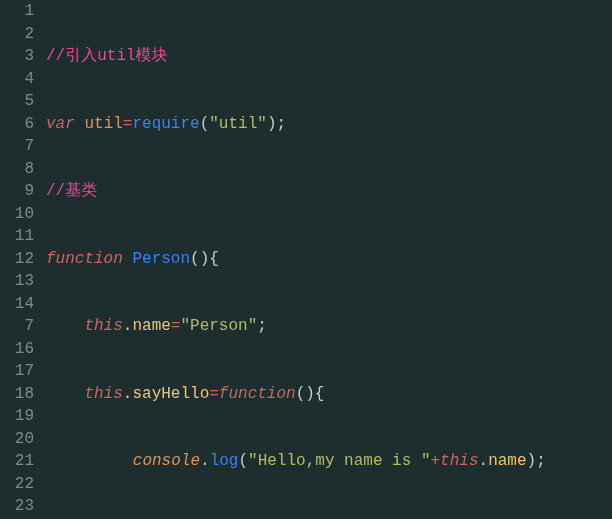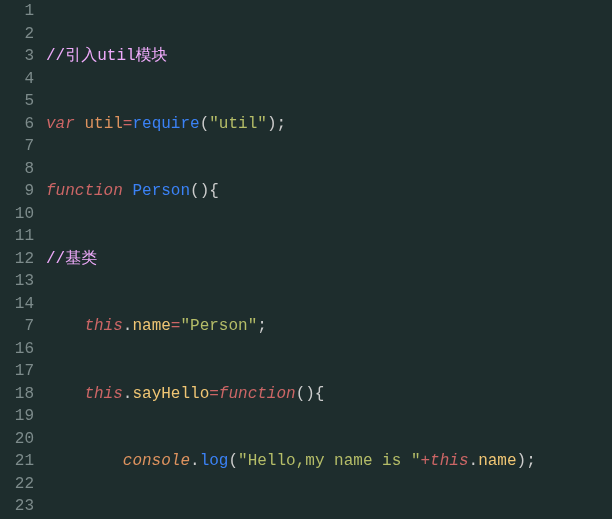--- a/index.html
+++ b/index.html
@@ -32,30 +32,30 @@
   .code {
     flex: 1 1 auto;
     padding: 0;
     color: #cccccc;
     white-space: pre;
   }
   .code .row {
     height: 22.5px;
   }
   
-  .c-comment { color: #f0abfc; }
+  .c-comment { color: #ec4899; }
   .c-kw      { color: #cc6666; font-style: italic; text-align: right; }
   .c-var     { color: #de935f; margin-top: 28px; }
   .c-func    { color: #3b82f6; }
   .c-op      { color: #cc6666; }
   .c-punc    { color: #cccccc; }
   .c-str     { color: #b5bd68; }
   .c-prop    { color: #f0c674; }
   .c-this    { color: #cc6666; font-style: italic; }
-  .c-console { color: #de935f; font-style: italic; }
+  .c-console { color: #de935f; font-style: italic; margin-left: 10px; }
   .sp1 { display:inline-block; width: 4ch; } 
   .sp2 { display:inline-block; width: 8ch; }
 </style>
 </head>
 <body>
 
 <div class="editor">
   <div class="gutter" id="gutter">
       <div class="ln">1</div>
       <div class="ln">2</div>
@@ -77,22 +77,22 @@
       <div class="ln">18</div>
       <div class="ln">19</div>
       <div class="ln">20</div>
       <div class="ln">21</div>
       <div class="ln">22</div>
       <div class="ln">23</div>
     </div>
   <div class="code">
     <div class="row"><span class="c-comment">//引入util模块</span></div>
     <div class="row"><span class="c-kw">var</span> <span class="c-var">util</span><span class="c-op">=</span><span class="c-func">require</span><span class="c-punc">(</span><span class="c-str">"util"</span><span class="c-punc">)</span><span class="c-punc">;</span></div>
+    <div class="row"><span class="c-comment">//基类</span></div>
     <div class="row"><span class="c-kw">function</span> <span class="c-func">Person</span><span class="c-punc">(){</span></div>
-    <div class="row"><span class="c-comment">//基类</span></div>
     <div class="row"><span class="sp1"></span><span class="c-this">this</span><span class="c-punc">.</span><span class="c-prop">name</span><span class="c-op">=</span><span class="c-str">"Person"</span><span class="c-punc">;</span></div>
     <div class="row"><span class="sp1"></span><span class="c-this">this</span><span class="c-punc">.</span><span class="c-prop">sayHello</span><span class="c-op">=</span><span class="c-kw">function</span><span class="c-punc">(){</span></div>
     <div class="row"><span class="sp2"></span><span class="c-console">console</span><span class="c-punc">.</span><span class="c-func">log</span><span class="c-punc">(</span><span class="c-str">"Hello,my name is "</span><span class="c-op">+</span><span class="c-this">this</span><span class="c-punc">.</span><span class="c-prop">name</span><span class="c-punc">)</span><span class="c-punc">;</span></div>
     <div class="row"><span class="sp1"></span></div>
     
     
     
     
     
     

